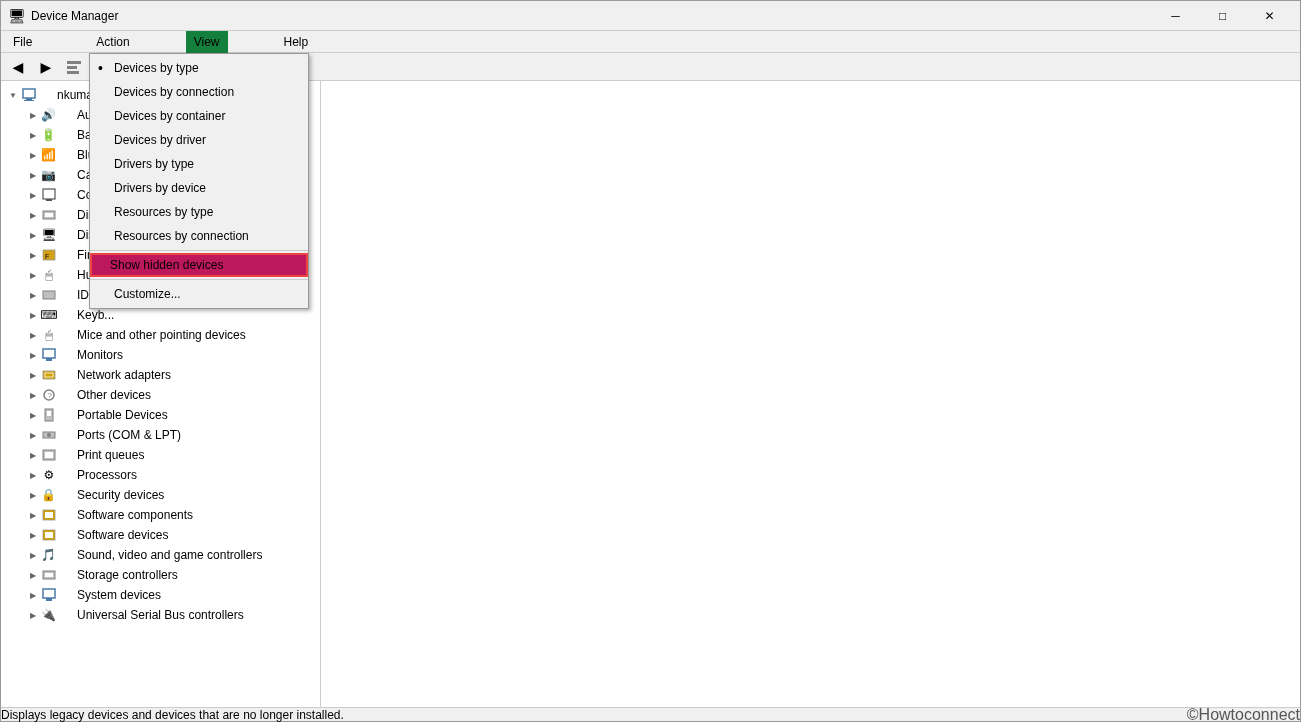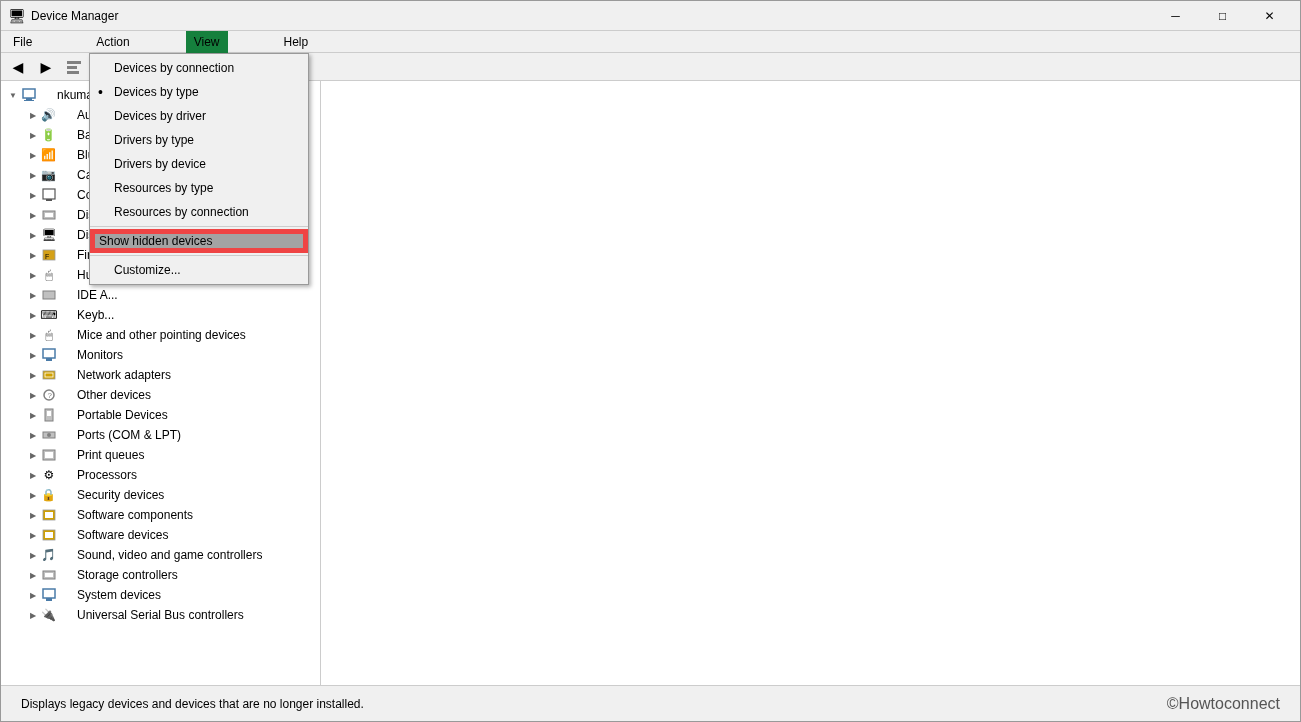--- a/index.html
+++ b/index.html
@@ -175,26 +175,26 @@
     }
 
     
     .right-panel {
       flex: 1;
       background: #fff;
     }
 
     
     .status-bar {
-      height: 36px;
+      height: 14px;
       background: #f0f0f0;
       border-top: 1px solid #ccc;
       display: flex;
       align-items: center;
-      padding: 0 20px;
+      padding: 0 0;
       font-size: 12px;
       color: #000;
       justify-content: space-between;
     }
 
     
     .dropdown-overlay {
       position: absolute;
       top: 0;
       left: 0;
@@ -229,23 +229,23 @@
     }
 
     .dropdown-item.has-bullet::before {
       content: '•';
       position: absolute;
       left: 8px;
       font-size: 14px;
     }
 
     .dropdown-item.highlighted {
-      background: #a3a3a3;
-      border: 5px solid #ef4444;
-      padding: 2px 4px;
+      background: #be185d;
+      border: 2px solid #ef4444;
+      padding: 2px 18px;
     }
 
     .dropdown-separator {
       height: 1px;
       background: #ccc;
       margin: 2px 0;
     }
 
     
     .icon-computer { color: #4a7ba8; }
@@ -510,22 +510,23 @@
     <div class="right-panel"></div>
   </div>
 
   <div class="status-bar">
     <span>Displays legacy devices and devices that are no longer installed.</span>
     <span style="font-size:16px; color:#555;">©Howtoconnect</span>
   </div>
 
   <div class="dropdown-overlay">
     <div class="dropdown-menu">
+      <div class="dropdown-item has-bullet">Devices by type</div>
       <div class="dropdown-item">Devices by connection</div>
-      <div class="dropdown-item has-bullet">Devices by type</div>
+      <div class="dropdown-item">Devices by container</div>
       <div class="dropdown-item">Devices by driver</div>
       <div class="dropdown-item">Drivers by type</div>
       <div class="dropdown-item">Drivers by device</div>
       <div class="dropdown-item">Resources by type</div>
       <div class="dropdown-item">Resources by connection</div>
       <div class="dropdown-separator"></div>
       <div class="dropdown-item highlighted">Show hidden devices</div>
       <div class="dropdown-separator"></div>
       <div class="dropdown-item">Customize...</div>
     </div>

